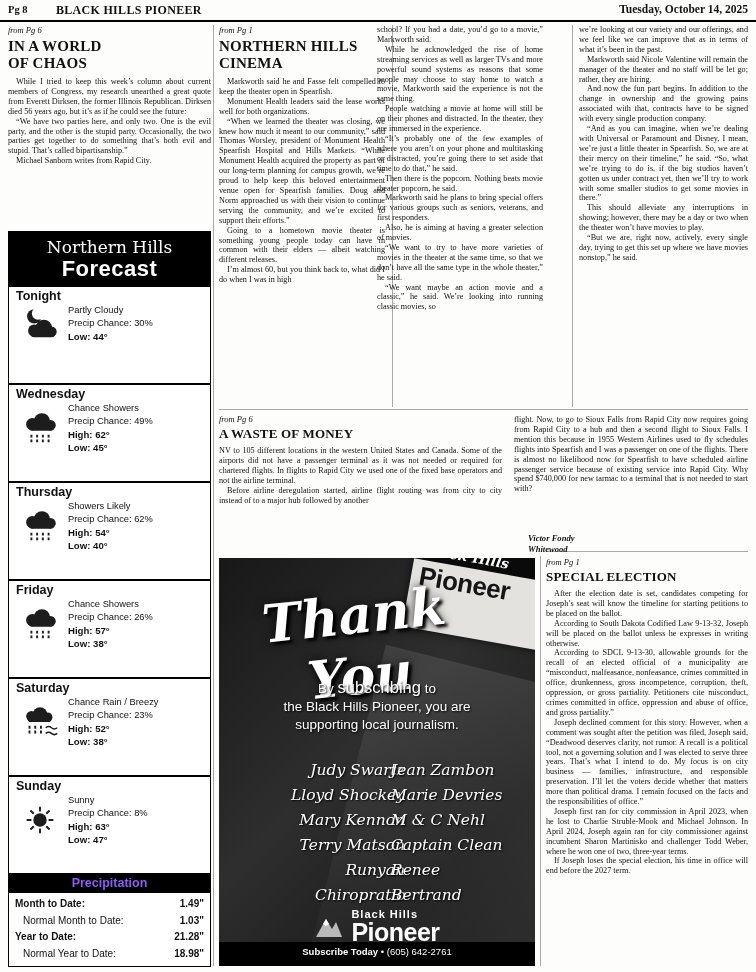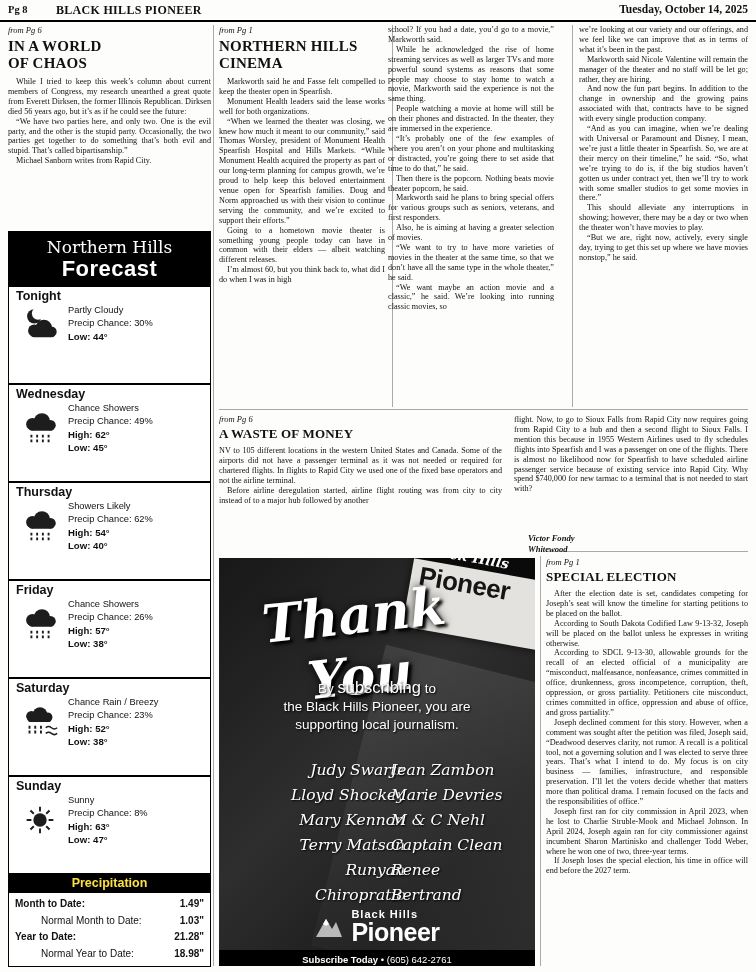--- a/index.html
+++ b/index.html
@@ -34,24 +34,24 @@
   .fc-day{flex:1;border-top:2px solid #000;padding:2px 7px 2px;}
   .fc-day:first-child{border-top:none;}
   .fc-day-name{font-weight:bold;font-size:12.5px;line-height:15px;}
   .fc-day-body{display:flex;align-items:center;}
   .fc-icon{width:48px;flex:0 0 48px;display:flex;justify-content:center;}
   .fc-lines{flex:1;padding-left:4px;}
   .fc-cond{font-size:9.3px;line-height:13px;}
   .fc-precip{font-size:9.3px;line-height:13px;}
   .fc-temp{font-weight:bold;font-size:9.6px;line-height:13px;}
   .fc-temp:empty{display:none;}
-  .fc-precip-title{background:#000;color:#fde047;font-weight:bold;font-size:12.5px;text-align:center;padding:3px 0;}
+  .fc-precip-title{background:#000;color:#8b5cf6;font-weight:bold;font-size:12.5px;text-align:center;padding:3px 0;}
   .pr-rows{padding:3px 6px 4px;}
   .pr-row{display:flex;justify-content:space-between;font-size:10px;line-height:16.5px;}
-  .pr-row .indent{padding-left:8px;margin-left:18px;}
+  .pr-row .indent{padding-left:8px;}
   .pr-label.bold{font-weight:bold;}
   .pr-value{font-weight:bold;}
   
   .ad{position:absolute;left:219px;top:558px;width:316px;height:408px;overflow:hidden;
       background:linear-gradient(135deg,#181818 0%,#2e2e2e 45%,#1d1d1d 75%,#262626 100%);}
   .ad-sheet{position:absolute;right:-40px;top:110px;width:230px;height:310px;
             background:linear-gradient(#8a8a8a,#3a3a3a);opacity:.22;transform:rotate(14deg);}
   .ad-corner{position:absolute;right:-24px;top:-10px;width:150px;height:92px;transform:rotate(10deg);
              background:#e4e2de;box-shadow:0 0 10px rgba(0,0,0,.7);overflow:hidden;}
   .ad-corner-head{background:#0a0a0a;color:#fff;font-family:"DejaVu Serif",serif;font-style:italic;
@@ -67,21 +67,21 @@
   .ad-tagline .big{font-weight:normal;font-size:16.5px;}
   .ad-names{position:absolute;top:200px;font-family:"DejaVu Serif",serif;font-style:italic;
             color:#fff;font-size:15.5px;text-shadow:1px 1px 2px #000;}
   .ad-names div{line-height:25px;}
   .ad-names.left{left:48px;width:138px;text-align:right;}
   .ad-names.right{left:172px;width:140px;}
   .ad-logo{position:absolute;left:0;right:0;top:350px;display:flex;justify-content:center;
            align-items:center;gap:7px;color:#fff;font-family:"Liberation Sans",sans-serif;}
   .ad-logo-top{font-weight:bold;font-size:11px;letter-spacing:1px;line-height:12px;}
   .ad-logo-main{font-weight:bold;font-size:25px;line-height:24px;letter-spacing:-.5px;}
-  .ad-footer{position:absolute;left:0;right:0;bottom:0;height:16px;background:#000;color:#fff;
+  .ad-footer{position:absolute;left:0;right:0;bottom:0;height:24px;background:#000;color:#fff;
              text-align:center;font-family:"Liberation Sans",sans-serif;font-size:9.5px;line-height:20px;}
   .ad-footer .b{font-weight:bold;}
 </style>
 </head>
 <body>
 
 <div class="page">
 
   <div class="masthead">
     <span class="mh-pg">Pg 8</span>
@@ -291,21 +291,21 @@
     <div class="art-title">NORTHERN HILLS
 CINEMA</div>
     <div class="body">
         <p>Markworth said he and Fasse felt compelled to keep the theater open in Spearfish.</p>
         <p>Monument Health leaders said the lease works well for both organizations.</p>
         <p>“When we learned the theater was closing, we knew how much it meant to our community,” said Thomas Worsley, president of Monument Health Spearfish Hospital and Hills Markets. “While Monument Health acquired the property as part of our long-term planning for campus growth, we’re proud to help keep this beloved entertainment venue open for Spearfish families. Doug and Norm approached us with their vision to continue serving the community, and we’re excited to support their efforts.”</p>
         <p>Going to a hometown movie theater is something young people today can have in common with their elders — albeit watching different releases.</p>
         <p>I’m almost 60, but you think back to, what did I do when I was in high</p>
       </div>
   </div>
-  <div class="col" style="left:388px;top:25px;width:166px;height:381px;">
+  <div class="col" style="left:377px;top:25px;width:166px;height:381px;">
     <div class="body cont">
         <p>school? If you had a date, you’d go to a movie,” Markworth said.</p>
         <p>While he acknowledged the rise of home streaming services as well as larger TVs and more powerful sound systems as reasons that some people may choose to stay home to watch a movie, Markworth said the experience is not the same thing.</p>
         <p>People watching a movie at home will still be on their phones and distracted. In the theater, they are immersed in the experience.</p>
         <p>“It’s probably one of the few examples of where you aren’t on your phone and multitasking or distracted, you’re going there to set aside that time to do that,” he said.</p>
         <p>Then there is the popcorn. Nothing beats movie theater popcorn, he said.</p>
         <p>Markworth said he plans to bring special offers for various groups such as seniors, veterans, and first responders.</p>
         <p>Also, he is aiming at having a greater selection of movies.</p>
         <p>“We want to try to have more varieties of movies in the theater at the same time, so that we don’t have all the same type in the whole theater,” he said.</p>
         <p>“We want maybe an action movie and a classic,” he said.  We’re looking into running classic movies, so</p>

